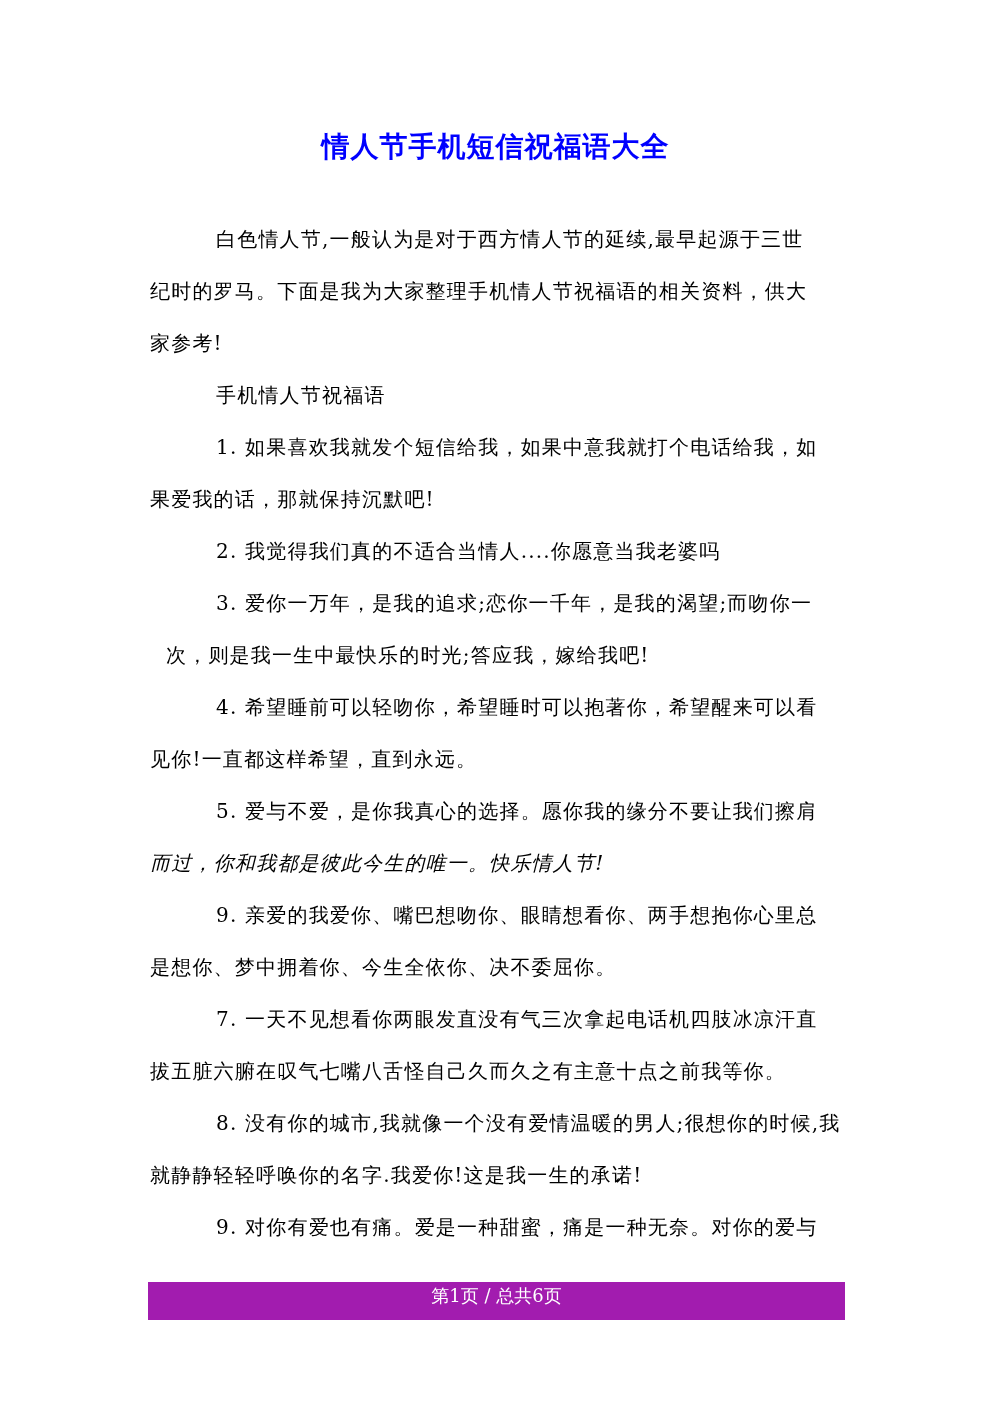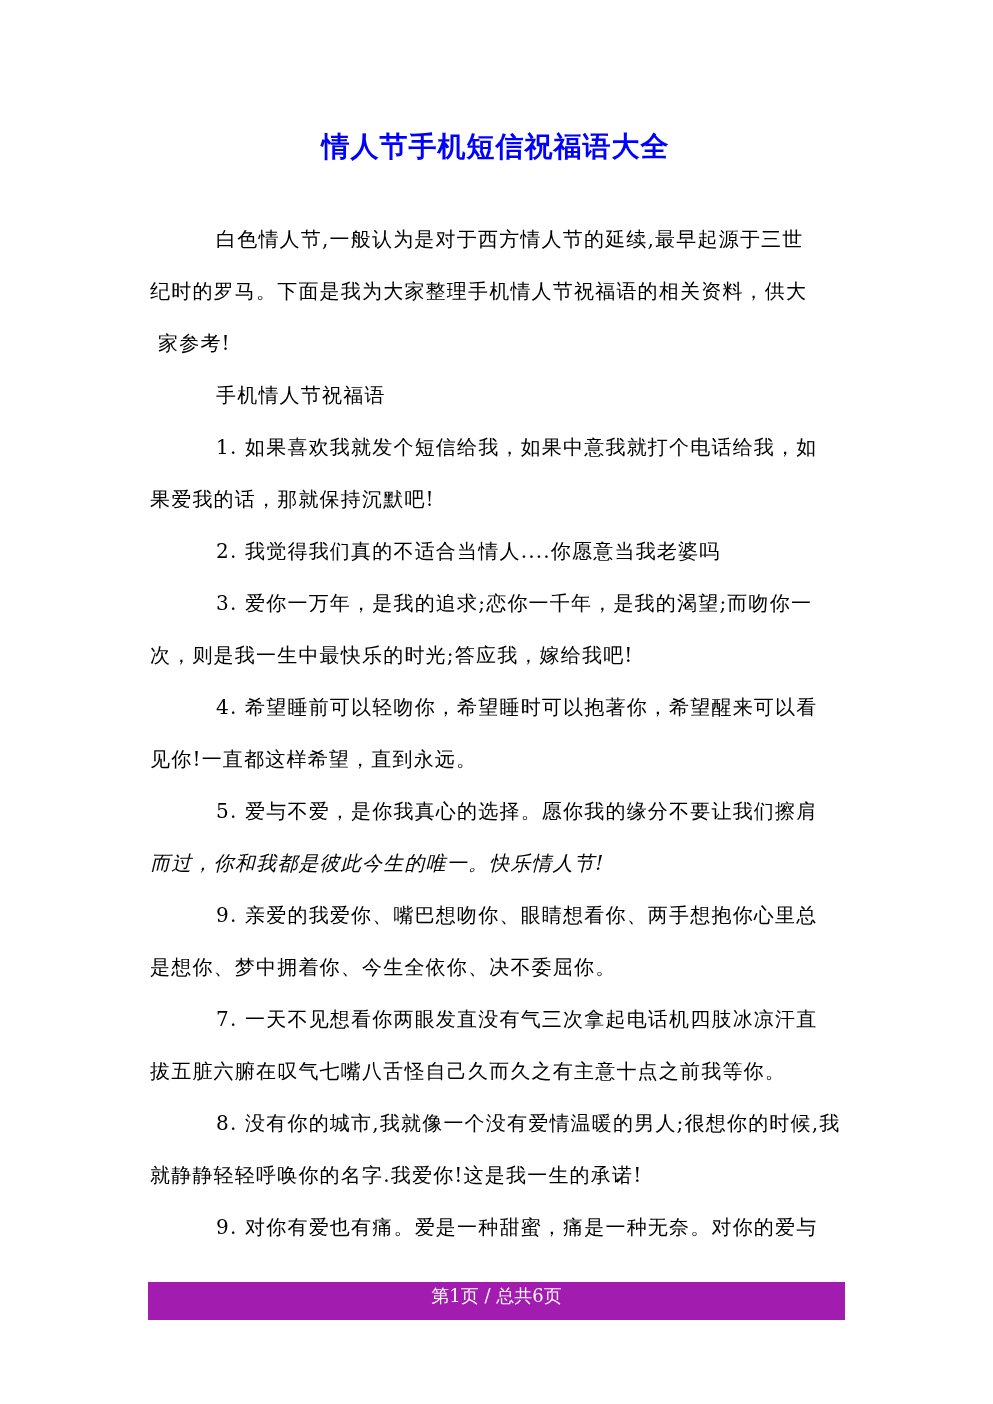--- a/index.html
+++ b/index.html
@@ -15,27 +15,27 @@
               background: #a21caf; color: #fff; text-align: center; font-size: 18px; line-height: 28px; }
   </style>
 </head>
 <body>
 
 <div>
   <div class="title">情人节手机短信祝福语大全</div>
   <div id="body-lines">
       <div class="line indent" style="top: 226px;">白色情人节,一般认为是对于西方情人节的延续,最早起源于三世</div>
       <div class="line" style="top: 278px;">纪时的罗马。下面是我为大家整理手机情人节祝福语的相关资料，供大</div>
-      <div class="line" style="top: 330px; margin-left: 8px;">家参考!</div>
+      <div class="line" style="top: 330px;">家参考!</div>
       <div class="line indent" style="top: 382px;">手机情人节祝福语</div>
       <div class="line indent" style="top: 434px;">1. 如果喜欢我就发个短信给我，如果中意我就打个电话给我，如</div>
       <div class="line" style="top: 486px;">果爱我的话，那就保持沉默吧!</div>
       <div class="line indent" style="top: 538px;">2. 我觉得我们真的不适合当情人....你愿意当我老婆吗</div>
       <div class="line indent" style="top: 590px;">3. 爱你一万年，是我的追求;恋你一千年，是我的渴望;而吻你一</div>
-      <div class="line" style="top: 642px;">次，则是我一生中最快乐的时光;答应我，嫁给我吧!</div>
+      <div class="line" style="top: 642px; margin-left: 16px;">次，则是我一生中最快乐的时光;答应我，嫁给我吧!</div>
       <div class="line indent" style="top: 694px;">4. 希望睡前可以轻吻你，希望睡时可以抱著你，希望醒来可以看</div>
       <div class="line" style="top: 746px;">见你!一直都这样希望，直到永远。</div>
       <div class="line indent" style="top: 798px;">5. 爱与不爱，是你我真心的选择。愿你我的缘分不要让我们擦肩</div>
       <div class="line" style="top: 850px; font-style: italic;">而过，你和我都是彼此今生的唯一。快乐情人节!</div>
       <div class="line indent" style="top: 902px;">9. 亲爱的我爱你、嘴巴想吻你、眼睛想看你、两手想抱你心里总</div>
       <div class="line" style="top: 954px;">是想你、梦中拥着你、今生全依你、决不委屈你。</div>
       <div class="line indent" style="top: 1006px;">7. 一天不见想看你两眼发直没有气三次拿起电话机四肢冰凉汗直</div>
       <div class="line" style="top: 1058px;">拔五脏六腑在叹气七嘴八舌怪自己久而久之有主意十点之前我等你。</div>
       <div class="line indent" style="top: 1110px;">8. 没有你的城市,我就像一个没有爱情温暖的男人;很想你的时候,我</div>
       <div class="line" style="top: 1162px;">就静静轻轻呼唤你的名字.我爱你!这是我一生的承诺!</div>

